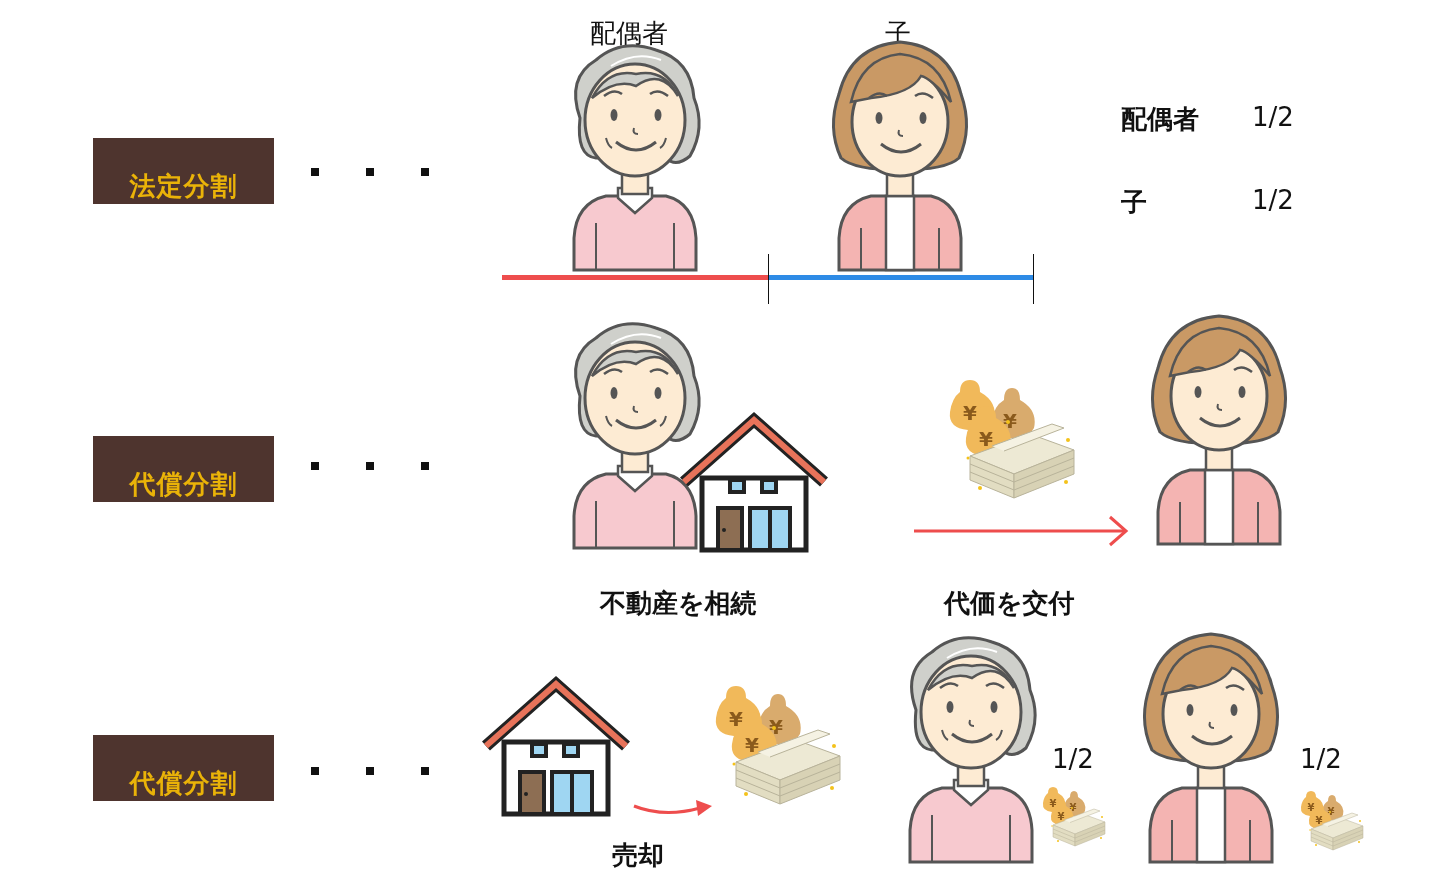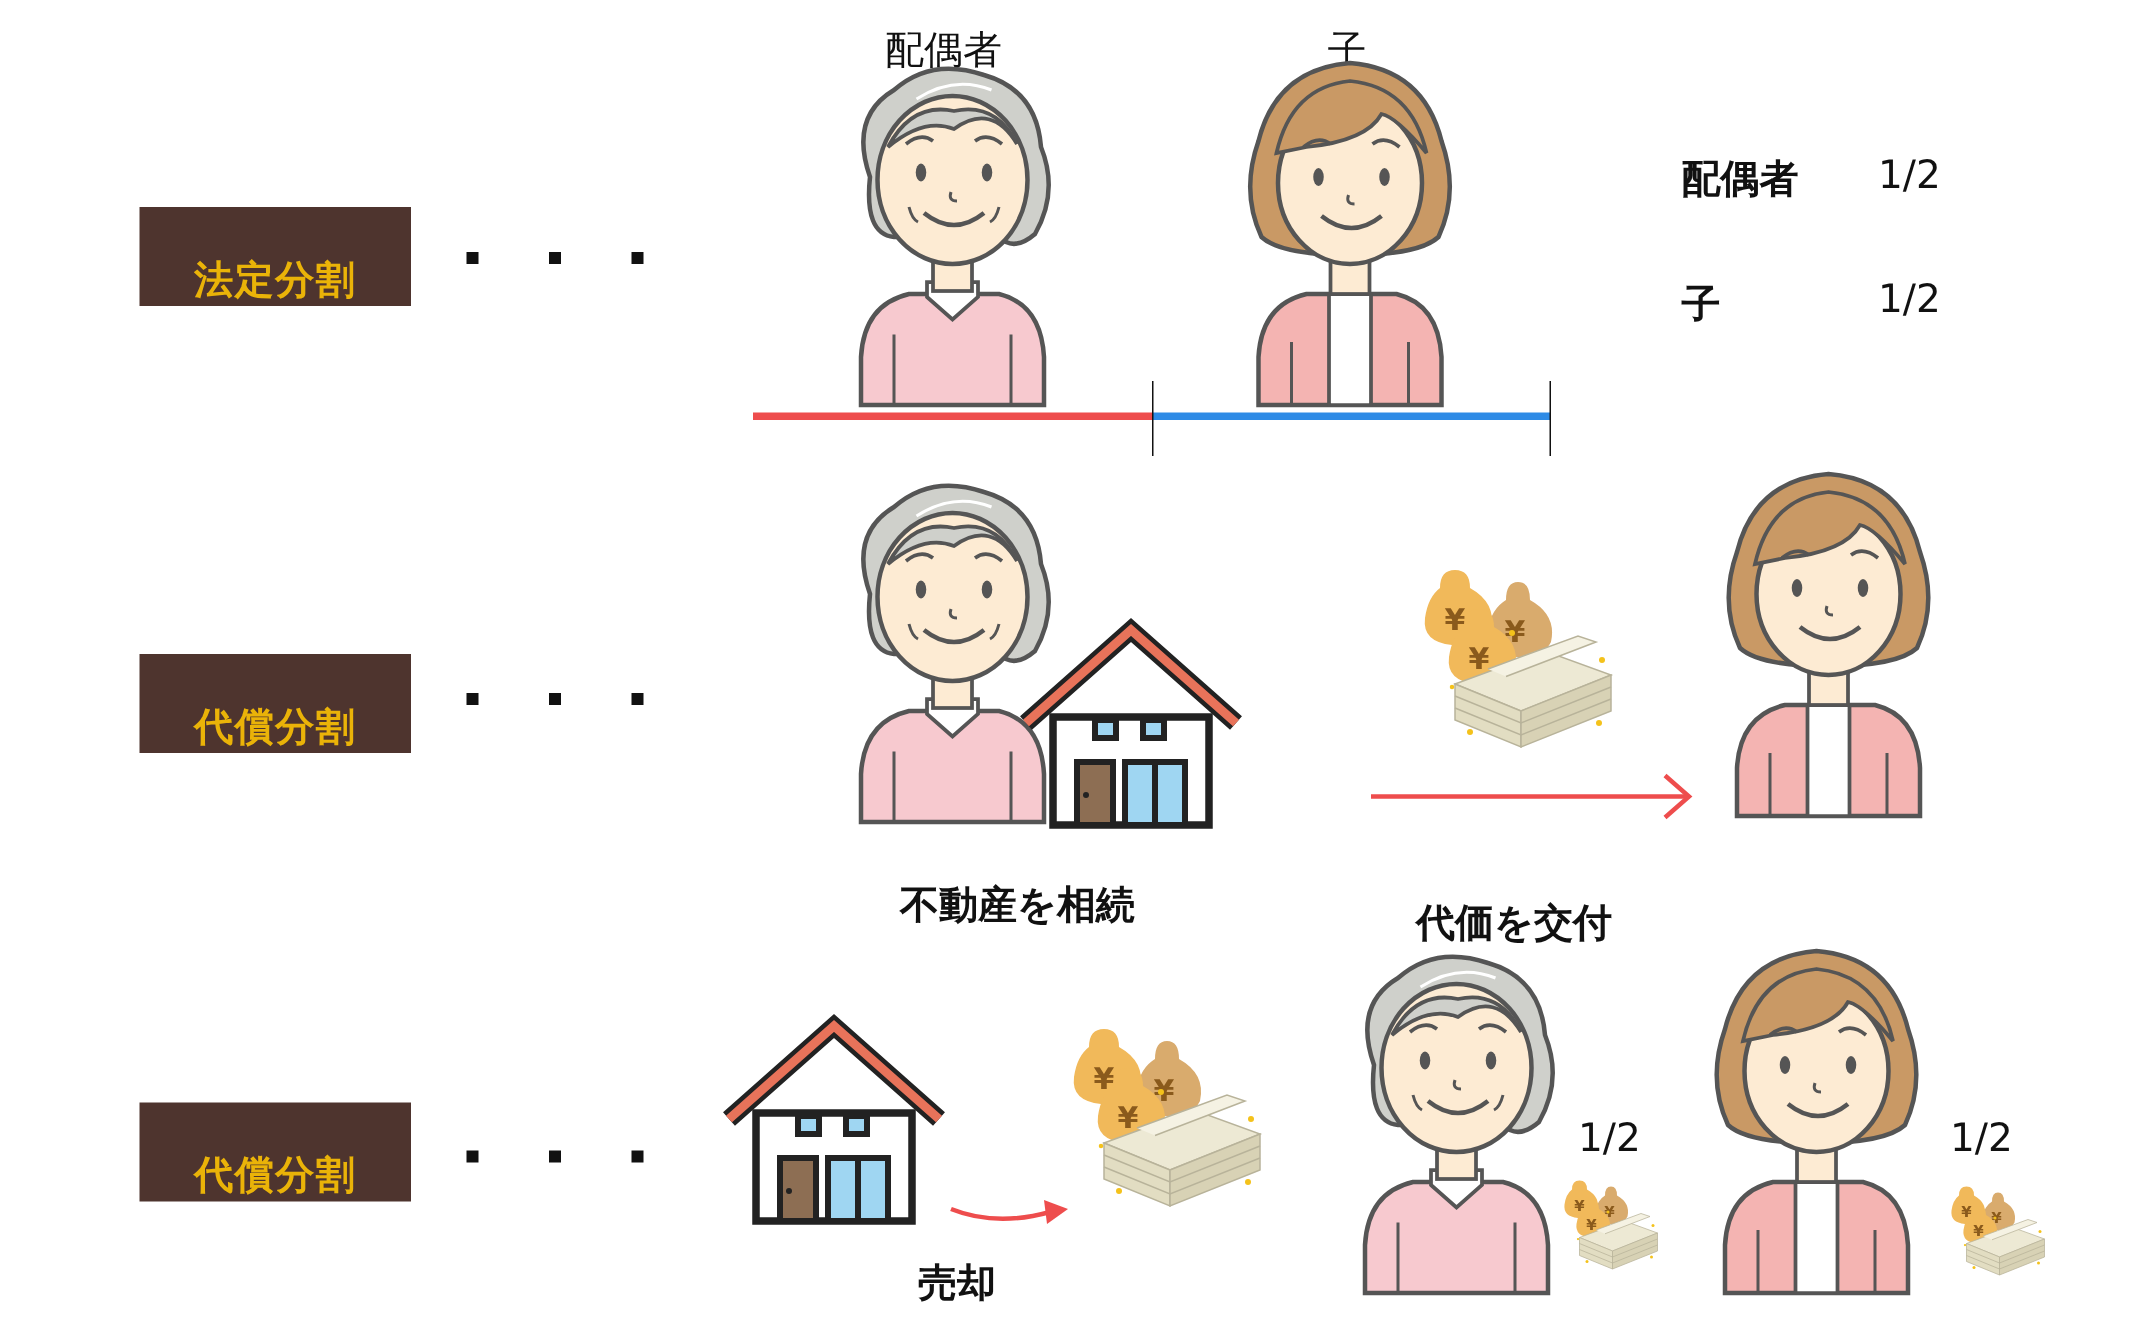--- a/index.html
+++ b/index.html
@@ -143,21 +143,21 @@
   </svg>
 <div class="txt-b" style="left:600px;top:586px">不動産を相続</div>
 
 <svg style="left:940px;top:378px" width="140" height="124">
     <use href="#money"></use>
   </svg>
 <svg style="left:914px;top:514px" width="216" height="34">
   <line x1="0" y1="17" x2="212" y2="17" stroke="#ee4d4d" stroke-width="3"></line>
   <path d="M196,3 L212,17 L196,31" stroke="#ee4d4d" stroke-width="3" fill="none"></path>
 </svg>
-<div class="txt-b" style="left:944px;top:598px">代価を交付</div>
+<div class="txt-b" style="left:944px;top:586px">代価を交付</div>
 
 <svg style="left:1150px;top:312px" width="140" height="232">
     <use href="#woman"></use>
   </svg>
 
 <div class="label-box" style="top:735px">
     <span>代償分割</span>
   </div>
 <div class="dots" style="top:767px">
   <div class="dot" style="left:0"></div>

